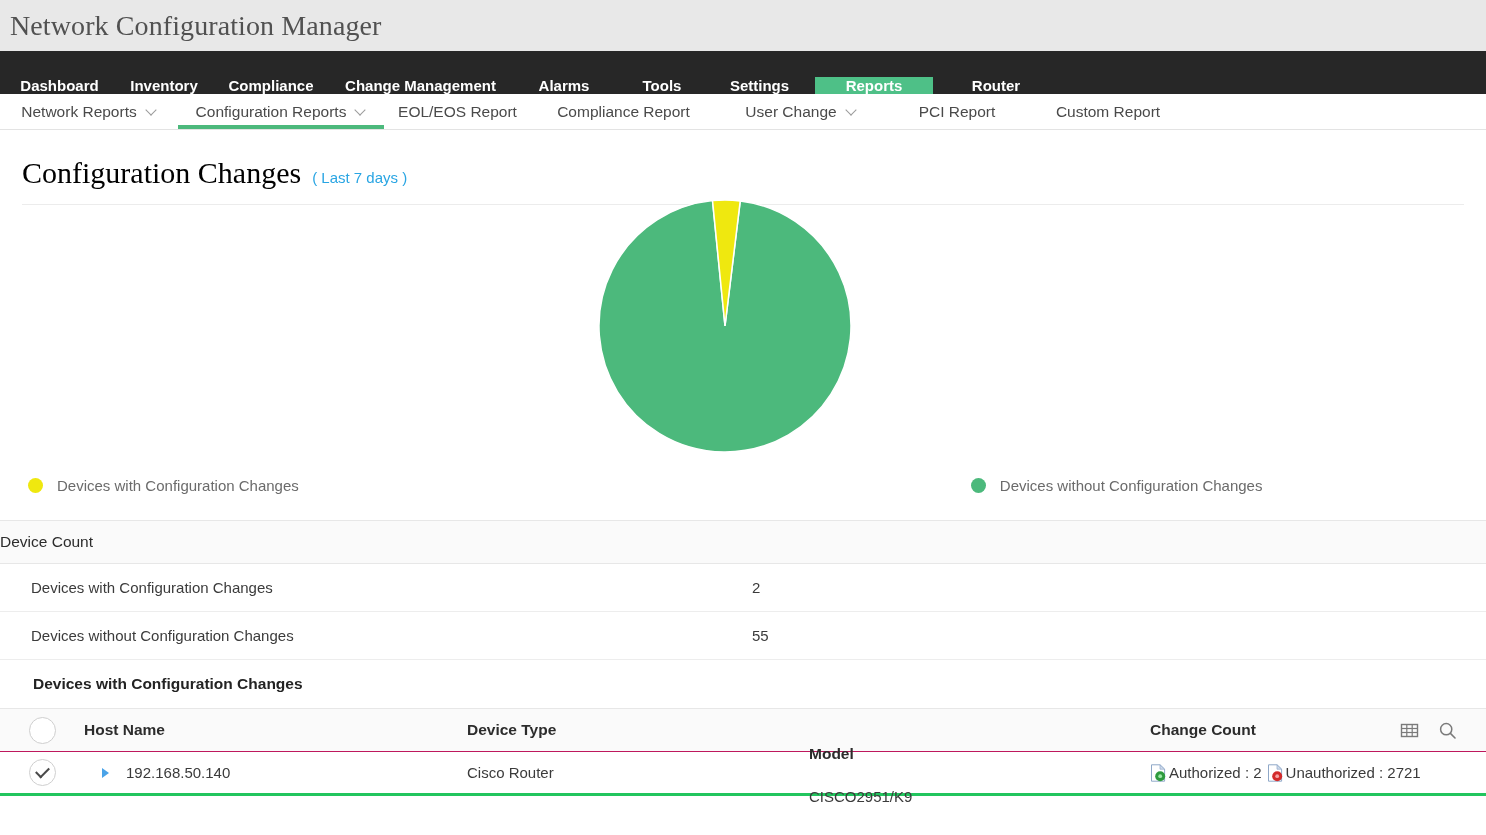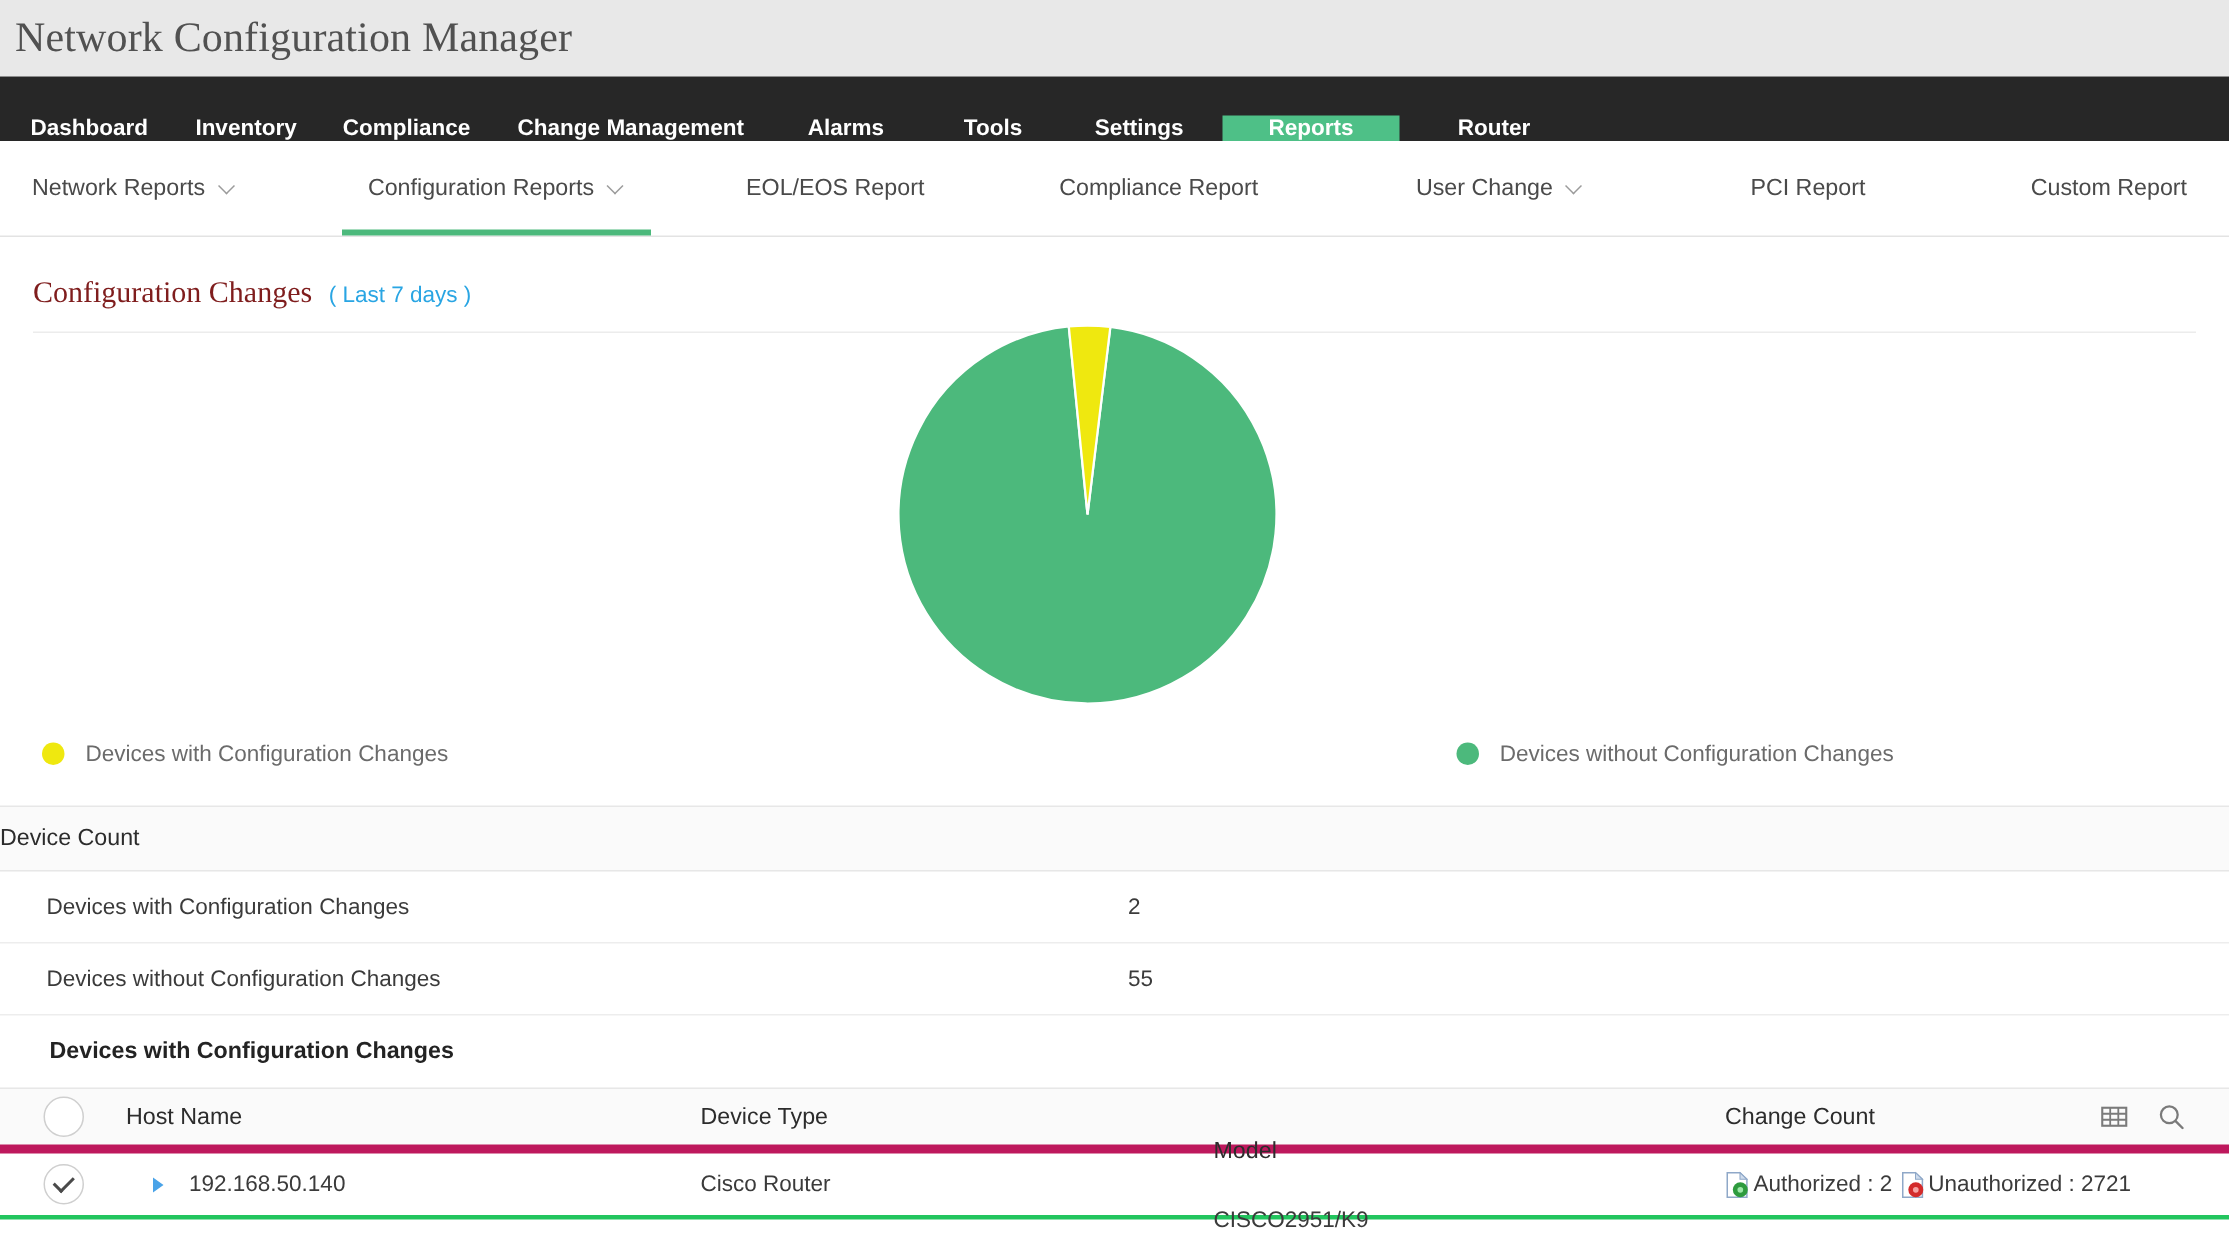--- a/index.html
+++ b/index.html
@@ -43,27 +43,26 @@
     font-size: 15px;
     font-weight: bold;
     cursor: pointer;
     white-space: nowrap;
     padding: 0 14px;
   }
   .main-nav-item.active { background: #4ec087; }
 
   
   .sub-nav {
-    height: 64px;
+    height: 36px;
     background: #ffffff;
     display: flex;
     align-items: stretch;
     border-bottom: 1px solid #e3e3e3;
     position: relative;
-    justify-content: space-between;
   }
   .sub-nav-item {
     display: flex;
     align-items: center;
     justify-content: center;
     gap: 9px;
     font-size: 15.5px;
     color: #4a4a4a;
     cursor: pointer;
     white-space: nowrap;
@@ -96,22 +95,22 @@
 
   
   .page-title-row {
     display: flex;
     align-items: baseline;
     gap: 11px;
     padding: 26px 0 0 22px;
   }
   .page-title {
     font-family: "Liberation Serif", serif;
-    font-size: 20px;
-    color: #7f1d1d;
+    font-size: 30px;
+    color: #000000;
     font-weight: 400;
   }
   .page-title-sub {
     font-size: 15px;
     color: #29a5e3;
     cursor: pointer;
   }
 
   .divider {
     height: 1px;
@@ -207,23 +206,24 @@
     font-size: 15.5px;
     font-weight: bold;
     color: #232323;
   }
   .detail-head {
     display: flex;
     align-items: center;
     height: 44px;
     background: #fafafa;
     border-top: 1px solid #e7e7e7;
-    border-bottom: 6px solid #be185d;
+    border-bottom: 1px solid #be185d;
     font-size: 15.5px;
     color: #2c2c2c;
+    font-weight: bold;
   }
   .detail-row {
     display: flex;
     align-items: center;
     height: 44px;
     font-size: 15px;
     color: #3b3b3b;
     border-bottom: 3px solid #22c55e;
   }
   .c-check   { width: 84px; display: flex; justify-content: center; align-items: center; }

